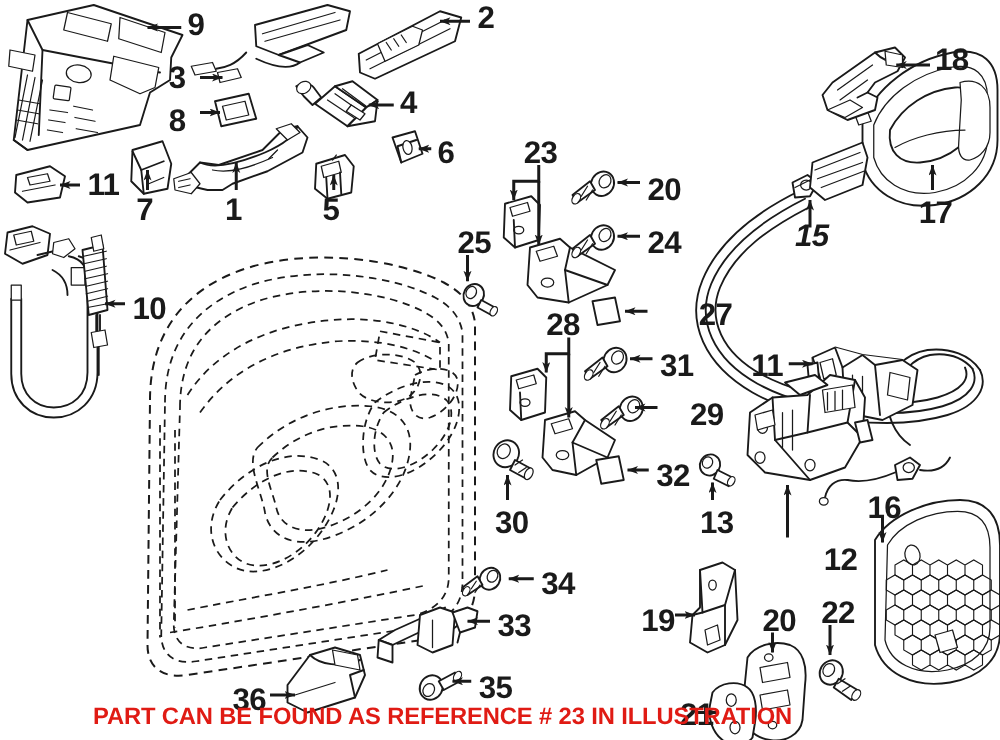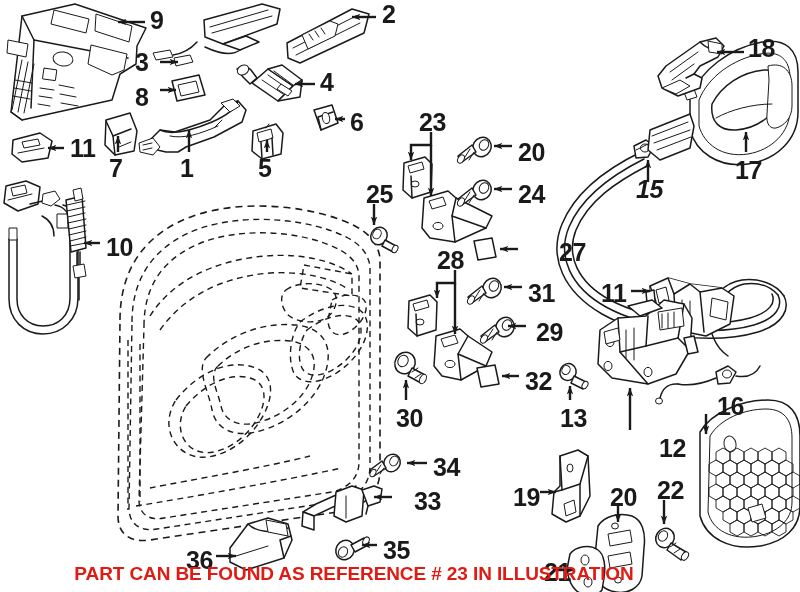--- a/index.html
+++ b/index.html
@@ -590,28 +590,28 @@
       <div class="callout" style="left: 518px; top: 140px;">20</div>
       <div class="callout" style="left: 518px; top: 182px;">24</div>
       <div class="callout" style="left: 735px; top: 158px;">17</div>
       <div class="callout" style="left: 636px; top: 177px; font-style: italic;">15</div>
       <div class="callout" style="left: 366px; top: 182px;">25</div>
       <div class="callout" style="left: 106px; top: 235px;">10</div>
       <div class="callout" style="left: 523px; top: 240px; margin-left: 36px;">27</div>
       <div class="callout" style="left: 437px; top: 248px;">28</div>
       <div class="callout" style="left: 528px; top: 281px;">31</div>
       <div class="callout" style="left: 601px; top: 281px;">11</div>
-      <div class="callout" style="left: 536px; top: 320px;">29</div>
+      <div class="callout" style="left: 552px; top: 320px;">29</div>
       <div class="callout" style="left: 525px; top: 369px;">32</div>
       <div class="callout" style="left: 396px; top: 406px;">30</div>
       <div class="callout" style="left: 560px; top: 406px;">13</div>
       <div class="callout" style="left: 619px; top: 436px; margin-left: 40px;">12</div>
-      <div class="callout" style="left: 694px; top: 394px; margin-left: 23px;">16</div>
+      <div class="callout" style="left: 694px; top: 394px;">16</div>
       <div class="callout" style="left: 433px; top: 455px;">34</div>
-      <div class="callout" style="left: 414px; top: 489px;">33</div>
+      <div class="callout" style="left: 398px; top: 489px;">33</div>
       <div class="callout" style="left: 513px; top: 485px;">19</div>
       <div class="callout" style="left: 610px; top: 485px;">20</div>
       <div class="callout" style="left: 657px; top: 478px;">22</div>
       <div class="callout" style="left: 383px; top: 538px;">35</div>
       <div class="callout" style="left: 186px; top: 548px;">36</div>
       <div class="callout" style="left: 532px; top: 560px; margin-left: 12px;">21</div>
     </div>
 
   <div id="footer-note" style="color: rgb(224, 27, 20);">PART CAN BE FOUND AS REFERENCE # 23 IN ILLUSTRATION</div>
 

